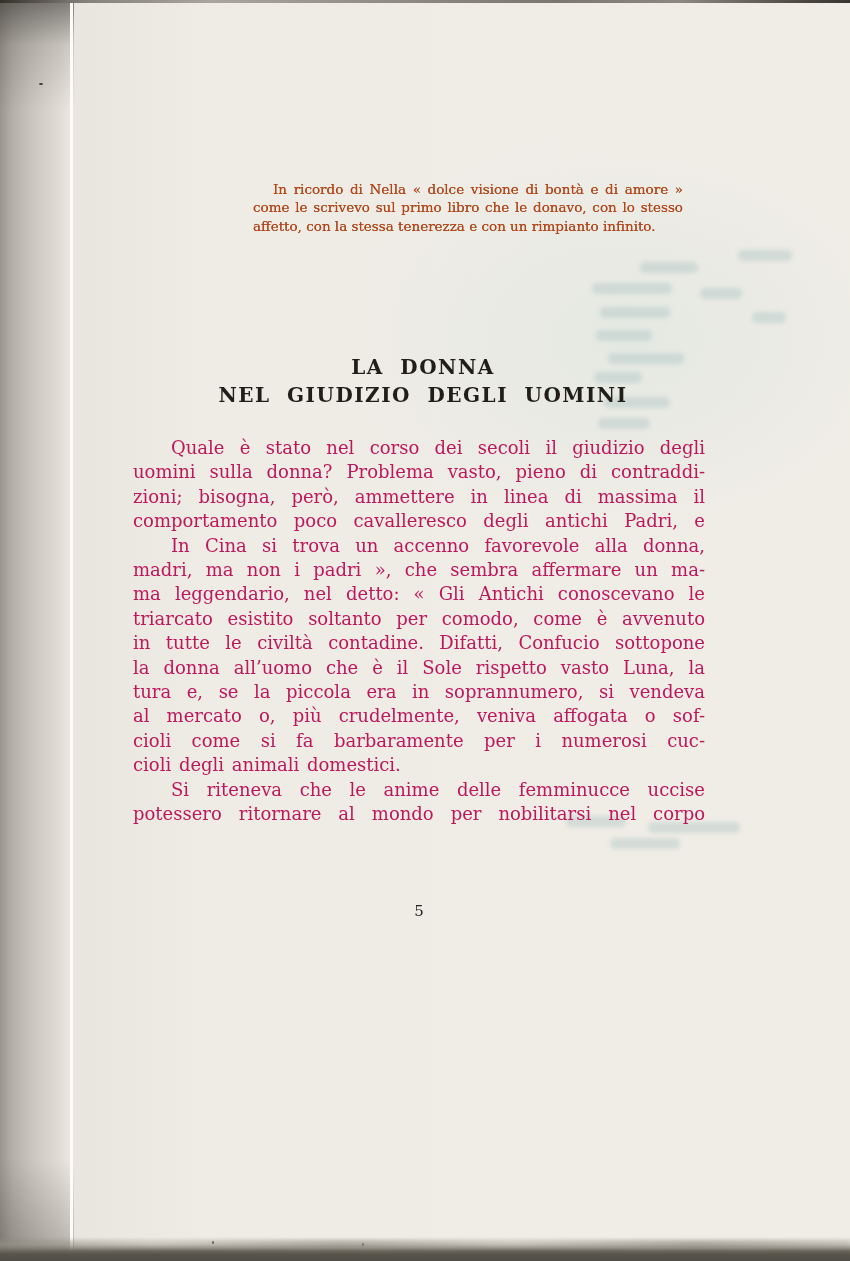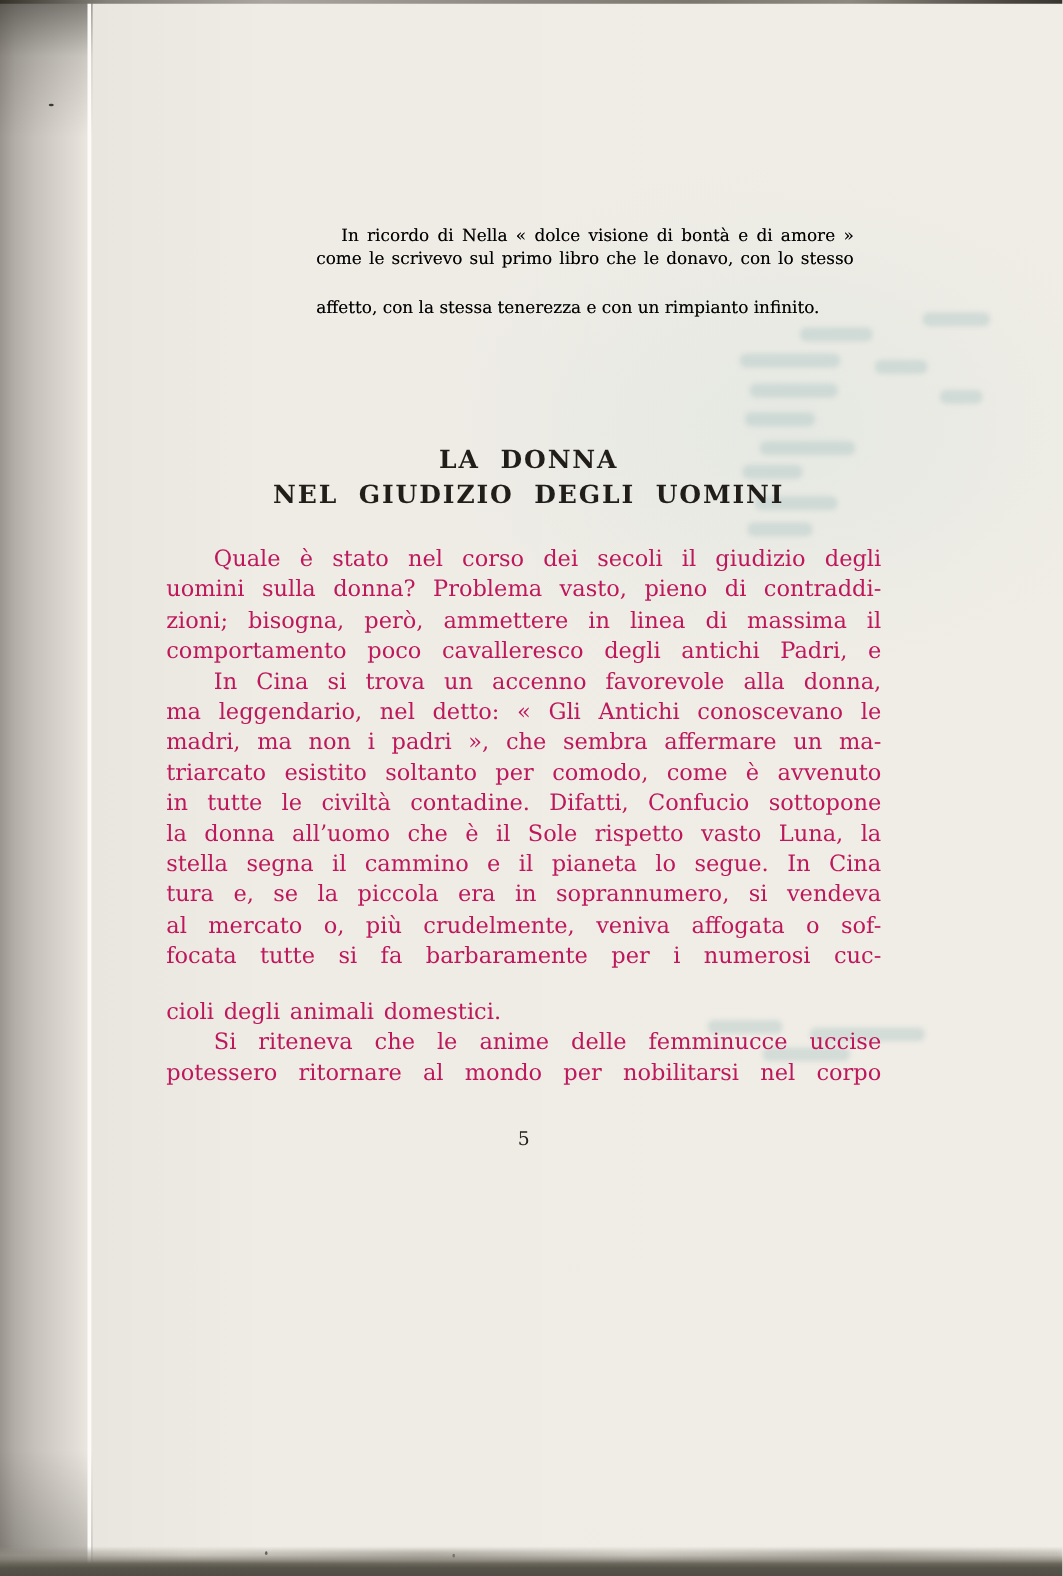--- a/index.html
+++ b/index.html
@@ -65,21 +65,21 @@
   .bleed i {
     position: absolute; display: block; height: 11px; border-radius: 5px;
     background: rgba(165,193,193,0.38);
   }
   .speck { position: absolute; background: #3c3933; border-radius: 50%; }
 
   
   .dedication {
     position: absolute; left: 253px; top: 180px; width: 430px;
     font-size: 13.5px; line-height: 18.4px;
-    color: #000000;
+    color: #c2410c;
     text-shadow: 0 0 0.4px rgba(30,27,22,0.6);
   }
   .dedication .tline.indent { text-indent: 20px; }
 
   .title-block {
     position: absolute; left: 133px; top: 353px; width: 580px;
     text-align: center;
     font-size: 20px; line-height: 28px;
     letter-spacing: 1.5px; word-spacing: 8px;
     color: #211e19;
@@ -88,21 +88,21 @@
 
   .body-text {
     position: absolute; left: 133px; top: 436px; width: 572px;
     font-size: 18px; line-height: 24.4px;
     word-spacing: 2px;
     color: #be185d;
   }
   .body-text .tline.indent { text-indent: 38px; }
 
   .tline { text-align: justify; text-align-last: justify; }
-  .tline.ragged { text-align-last: left; margin-top: 20px; }
+  .tline.ragged { text-align-last: left; }
 
   .page-number {
     position: absolute; left: 133px; top: 902px; width: 572px;
     text-align: center; font-size: 15px; color: #24211c;
   }
 </style>
 </head>
 <body>
 
 <div class="paper-sheen"></div>
@@ -144,29 +144,28 @@
 
 <div class="body-text">
     <div>
       <div class="tline indent">Quale è stato nel corso dei secoli il giudizio degli</div>
       <div class="tline">uomini sulla donna? Problema vasto, pieno di contraddi-</div>
       <div class="tline">zioni; bisogna, però, ammettere in linea di massima il</div>
       <div class="tline">comportamento poco cavalleresco degli antichi Padri, e</div>
     </div>
     <div>
       <div class="tline indent">In Cina si trova un accenno favorevole alla donna,</div>
+      <div class="tline">madri, ma non i padri », che sembra affermare un ma-</div>
       <div class="tline">ma leggendario, nel detto: « Gli Antichi conoscevano le</div>
-      <div class="tline">madri, ma non i padri », che sembra affermare un ma-</div>
       <div class="tline">triarcato esistito soltanto per comodo, come è avvenuto</div>
       <div class="tline">in tutte le civiltà contadine. Difatti, Confucio sottopone</div>
       <div class="tline">la donna all’uomo che è il Sole rispetto vasto Luna, la</div>
-      <div class="tline">stella segna il cammino e il pianeta lo segue. In Cina</div>
       <div class="tline">tura e, se la piccola era in soprannumero, si vendeva</div>
       <div class="tline">al mercato o, più crudelmente, veniva affogata o sof-</div>
-      <div class="tline">focata tutte si fa barbaramente per i numerosi cuc-</div>
+      <div class="tline">cioli come si fa barbaramente per i numerosi cuc-</div>
       <div class="tline ragged">cioli degli animali domestici.</div>
     </div>
     <div>
       <div class="tline indent">Si riteneva che le anime delle femminucce uccise</div>
       <div class="tline">potessero ritornare al mondo per nobilitarsi nel corpo</div>
     </div>
   </div>
 
 <div class="page-number">5</div>
 

